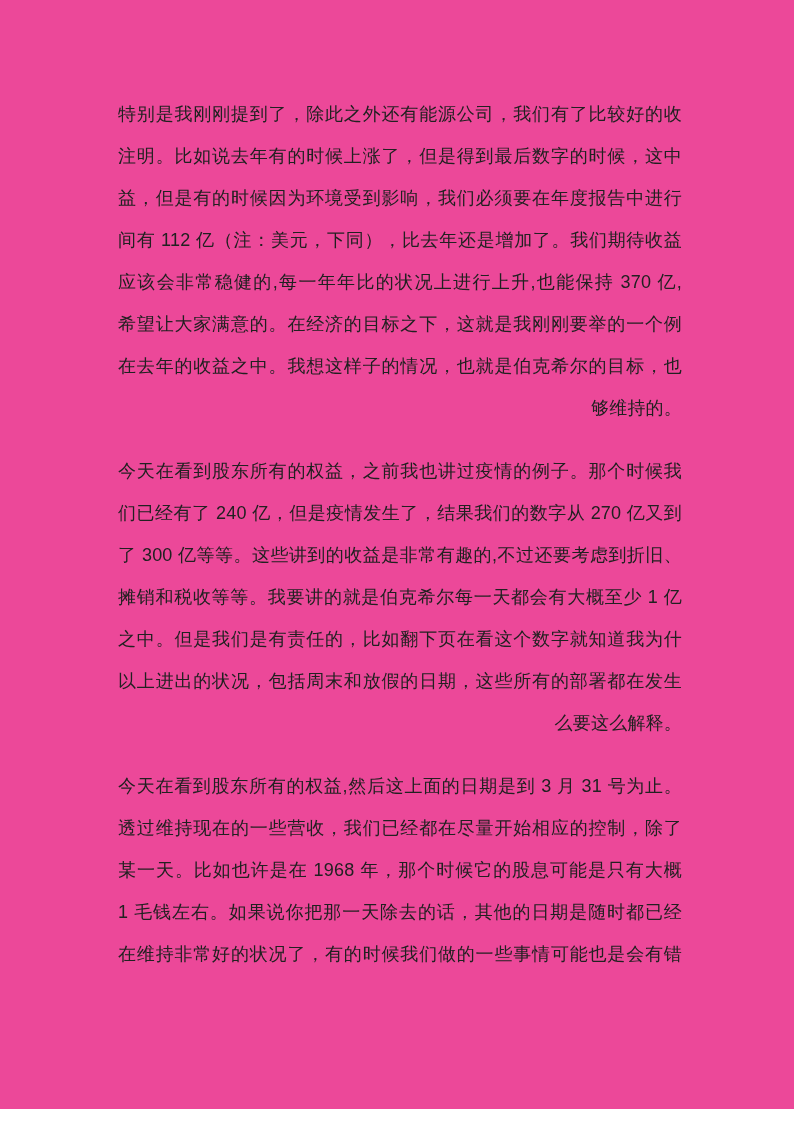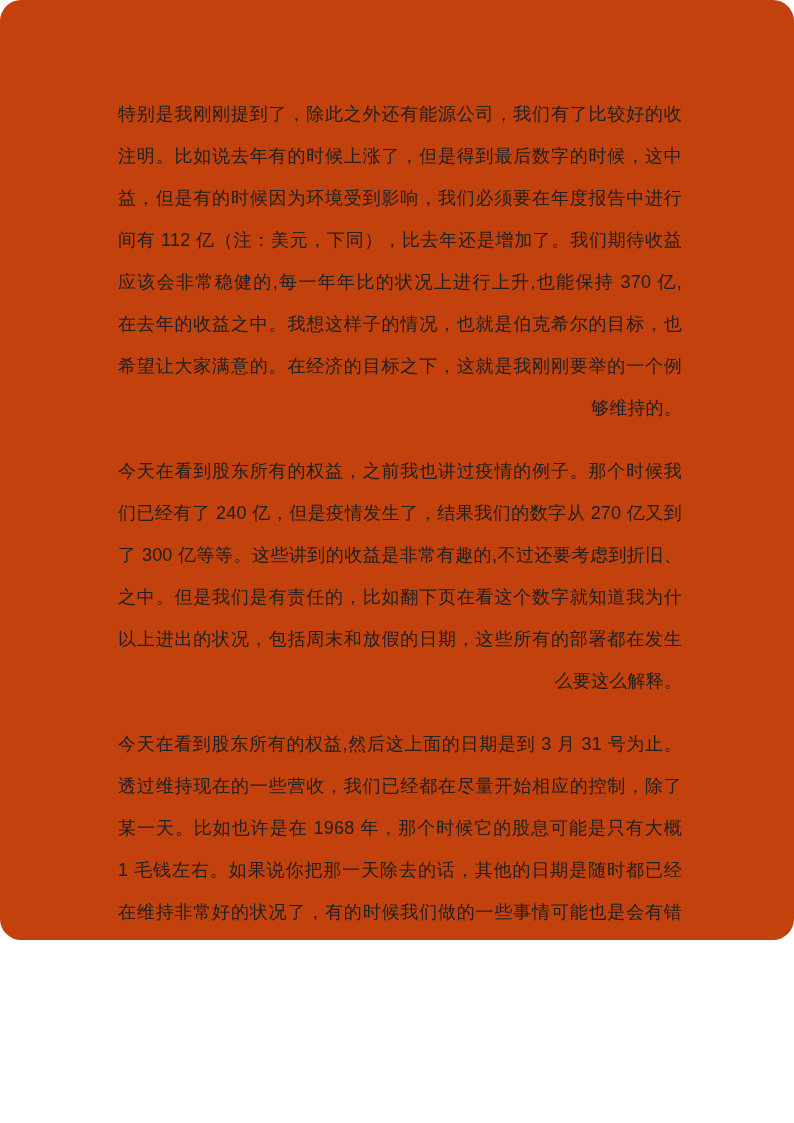--- a/index.html
+++ b/index.html
@@ -3,25 +3,24 @@
 <meta charset="utf-8">
 <style>
   html, body {
     margin: 0;
     padding: 0;
     background: #ffffff;
   }
   .page {
     position: relative;
     width: 794px;
-    height: 940px;
-    background: #c2410c;
+    height: 1109px;
+    background: #ec4899;
     overflow: hidden;
     font-family: "Liberation Sans", "DejaVu Sans", sans-serif;
-    border-radius: 21px;
   }
   .content {
     position: absolute;
     left: 118px;
     top: 93px;
     width: 564px;
     color: #212121;
     font-size: 18px;
   }
   .para {
@@ -51,29 +50,30 @@
 
 <div class="page">
   <div class="content">
 
     <div class="para">
       <div class="line fill">特别是我刚刚提到了，除此之外还有能源公司，我们有了比较好的收</div>
       <div class="line fill">注明。比如说去年有的时候上涨了，但是得到最后数字的时候，这中</div>
       <div class="line fill">益，但是有的时候因为环境受到影响，我们必须要在年度报告中进行</div>
       <div class="line fill">间有 112 亿（注：美元，下同），比去年还是增加了。我们期待收益</div>
       <div class="line fill">应该会非常稳健的,每一年年比的状况上进行上升,也能保持 370 亿,</div>
+      <div class="line fill">希望让大家满意的。在经济的目标之下，这就是我刚刚要举的一个例</div>
       <div class="line fill">在去年的收益之中。我想这样子的情况，也就是伯克希尔的目标，也</div>
-      <div class="line fill">希望让大家满意的。在经济的目标之下，这就是我刚刚要举的一个例</div>
       <div class="line end">够维持的。</div>
     </div>
 
     <div class="para">
       <div class="line fill">今天在看到股东所有的权益，之前我也讲过疫情的例子。那个时候我</div>
       <div class="line fill">们已经有了 240 亿，但是疫情发生了，结果我们的数字从 270 亿又到</div>
       <div class="line fill">了 300 亿等等。这些讲到的收益是非常有趣的,不过还要考虑到折旧、</div>
+      <div class="line fill">摊销和税收等等。我要讲的就是伯克希尔每一天都会有大概至少 1 亿</div>
       <div class="line fill">之中。但是我们是有责任的，比如翻下页在看这个数字就知道我为什</div>
       <div class="line fill">以上进出的状况，包括周末和放假的日期，这些所有的部署都在发生</div>
       <div class="line end">么要这么解释。</div>
     </div>
 
     <div class="para">
       <div class="line fill">今天在看到股东所有的权益,然后这上面的日期是到 3 月 31 号为止。</div>
       <div class="line fill">透过维持现在的一些营收，我们已经都在尽量开始相应的控制，除了</div>
       <div class="line fill">某一天。比如也许是在 1968 年，那个时候它的股息可能是只有大概</div>
       <div class="line fill">1 毛钱左右。如果说你把那一天除去的话，其他的日期是随时都已经</div>

